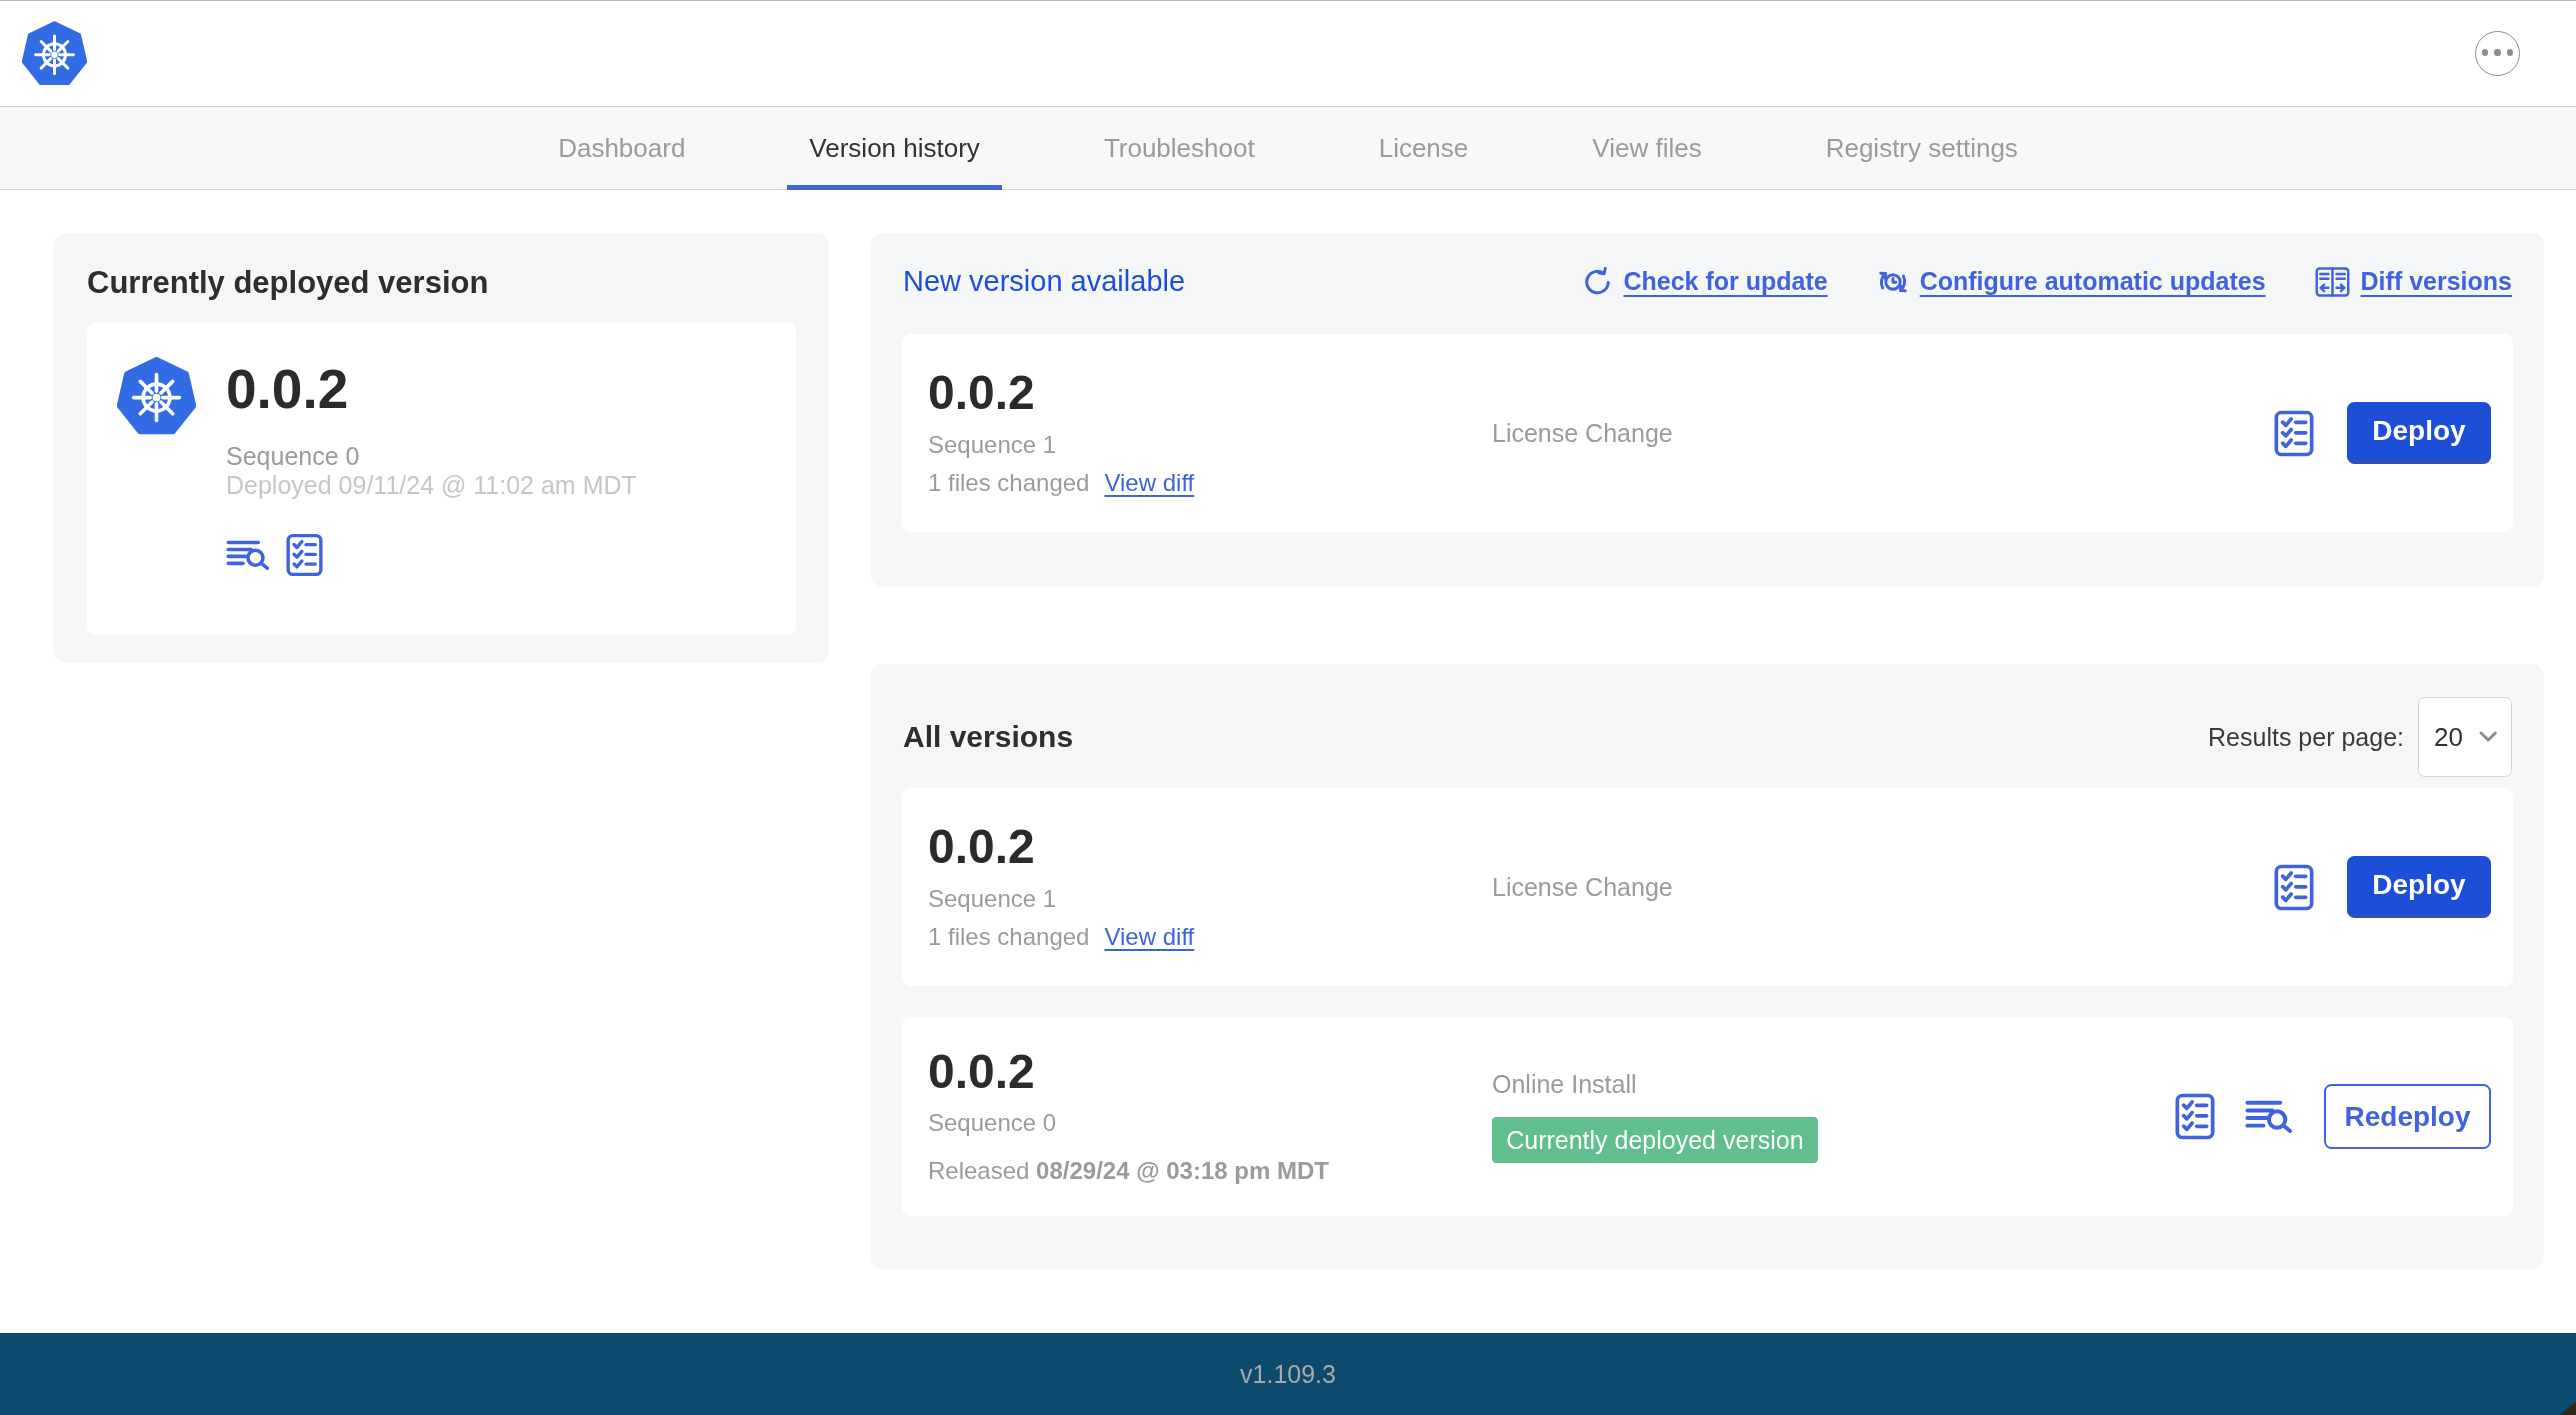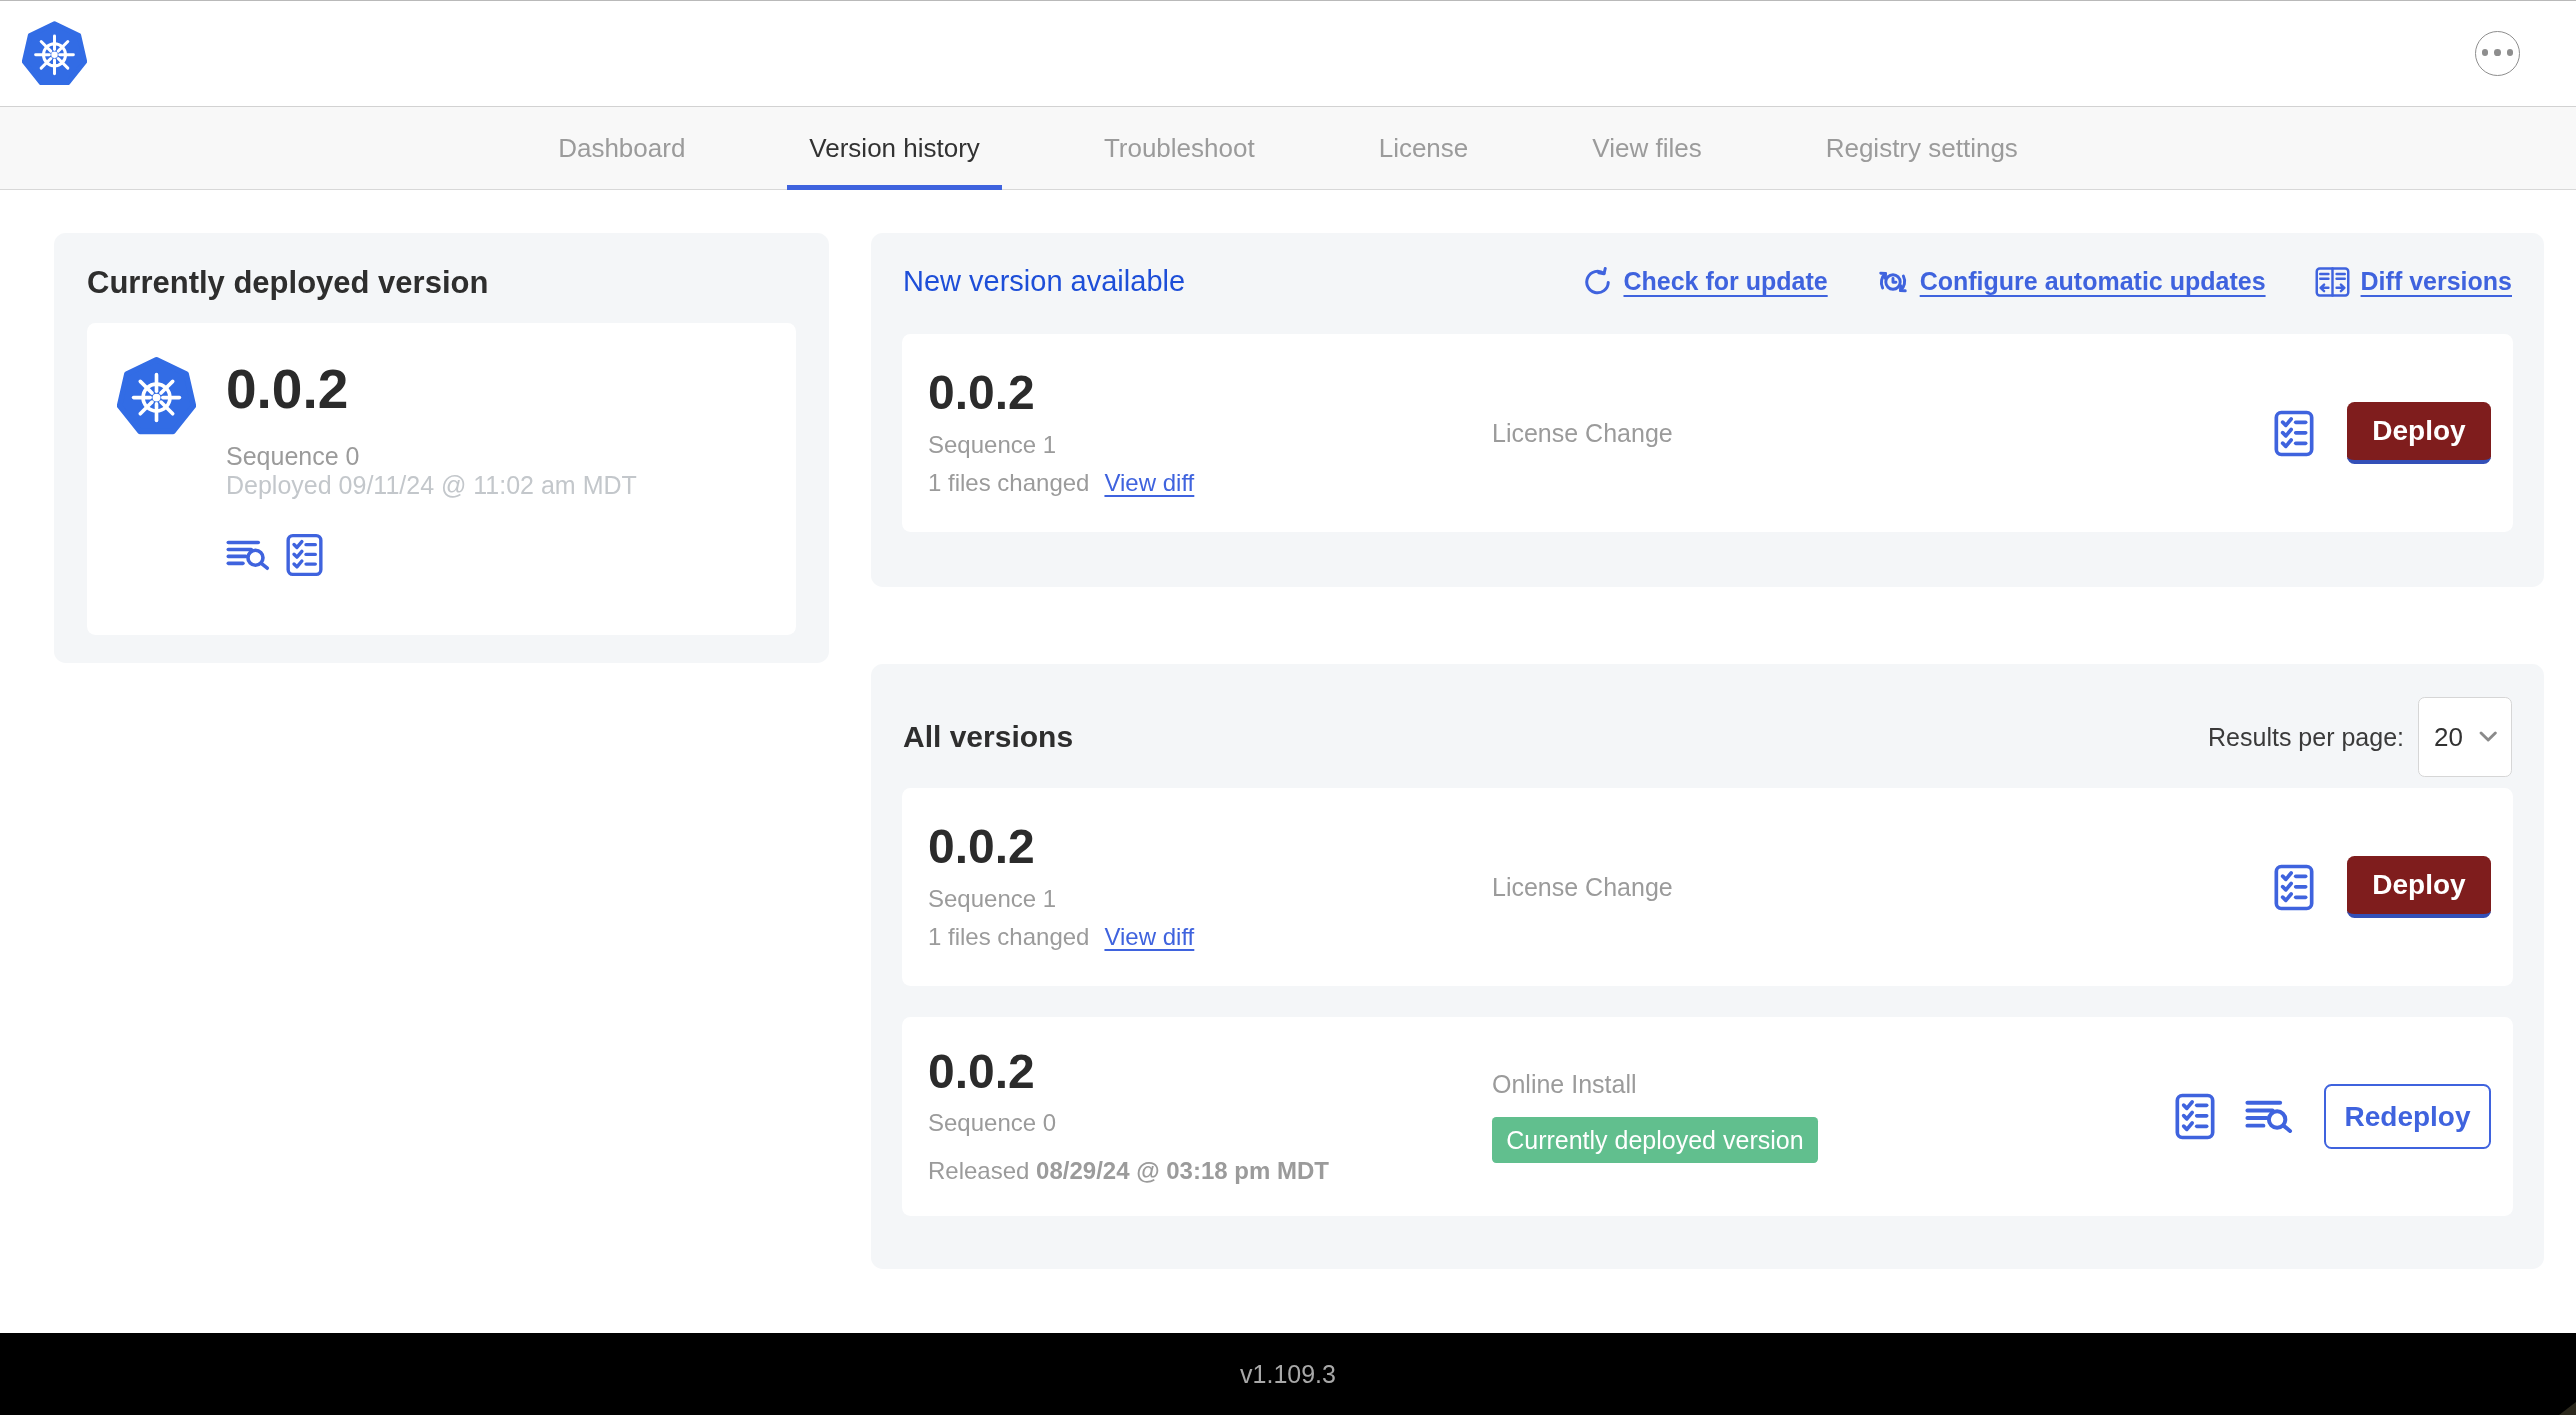--- a/index.html
+++ b/index.html
@@ -62,28 +62,28 @@
   .v-left { flex:0 0 564px; }
   .v-num { font-size:48px; font-weight:700; color:#2b2b2b; line-height:1; }
   .v-seq { margin-top:13.4px; font-size:24px; color:#9b9b9b; }
   .v-files { margin-top:10px; font-size:24px; color:#9b9b9b; display:flex; align-items:center; gap:15px; }
   .viewdiff { color:#3f63de; font-weight:500; text-decoration:underline; text-underline-offset:4.2px; cursor:pointer; }
   .v-mid { flex:1 1 auto; }
   .v-source { font-size:25px; font-weight:500; color:#9b9b9b; }
   .v-badge { display:inline-block; margin-top:18.4px; background:#61bf8e; color:#fff; font-size:25px; font-weight:500;
     padding:8.4px 14.2px; border-radius:4.2px; }
   .v-actions { display:flex; align-items:center; gap:33px; color:#3f63de; }
-  .btn-deploy { width:144px; height:62px; background:#7f1d1d; border:none; border-bottom:4.2px solid #3350b8;
+  .btn-deploy { width:144px; height:62px; background:#1d4ed8; border:none; border-bottom:4.2px solid #3350b8;
     border-radius:7.5px; color:#fff; font-size:28px; font-weight:700; font-family:inherit; cursor:pointer; }
   .btn-redeploy { width:167px; height:65px; background:#fff; border:2.5px solid #3f63de; border-radius:7.5px;
     color:#3f63de; font-size:28px; font-weight:700; font-family:inherit; cursor:pointer; }
   .icon-btn { display:flex; align-items:center; cursor:pointer; color:#3f63de; }
 
   
-  .footer { position:absolute; left:0; top:1333px; width:2576px; height:82px; background:#000000;
+  .footer { position:absolute; left:0; top:1333px; width:2576px; height:82px; background:#0c4a6e;
     display:flex; align-items:center; justify-content:center; }
   .footer .ver { font-size:25px; color:#a8a8a8; }
 
   .cursor-artifact { position:absolute; right:0; bottom:0; width:0; height:0;
     border-left:17px solid transparent; border-bottom:13.4px solid #2b281c; }
 
   svg { display:block; }
 </style>
 </head>
 <body>

